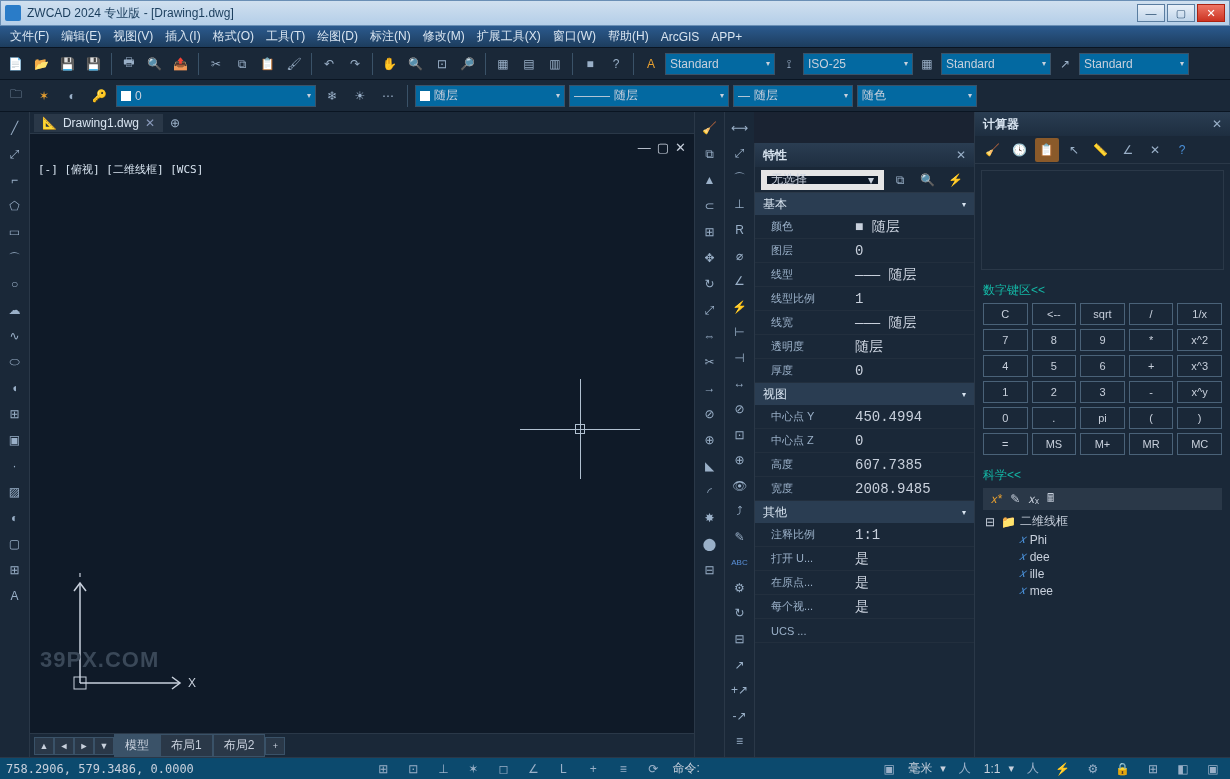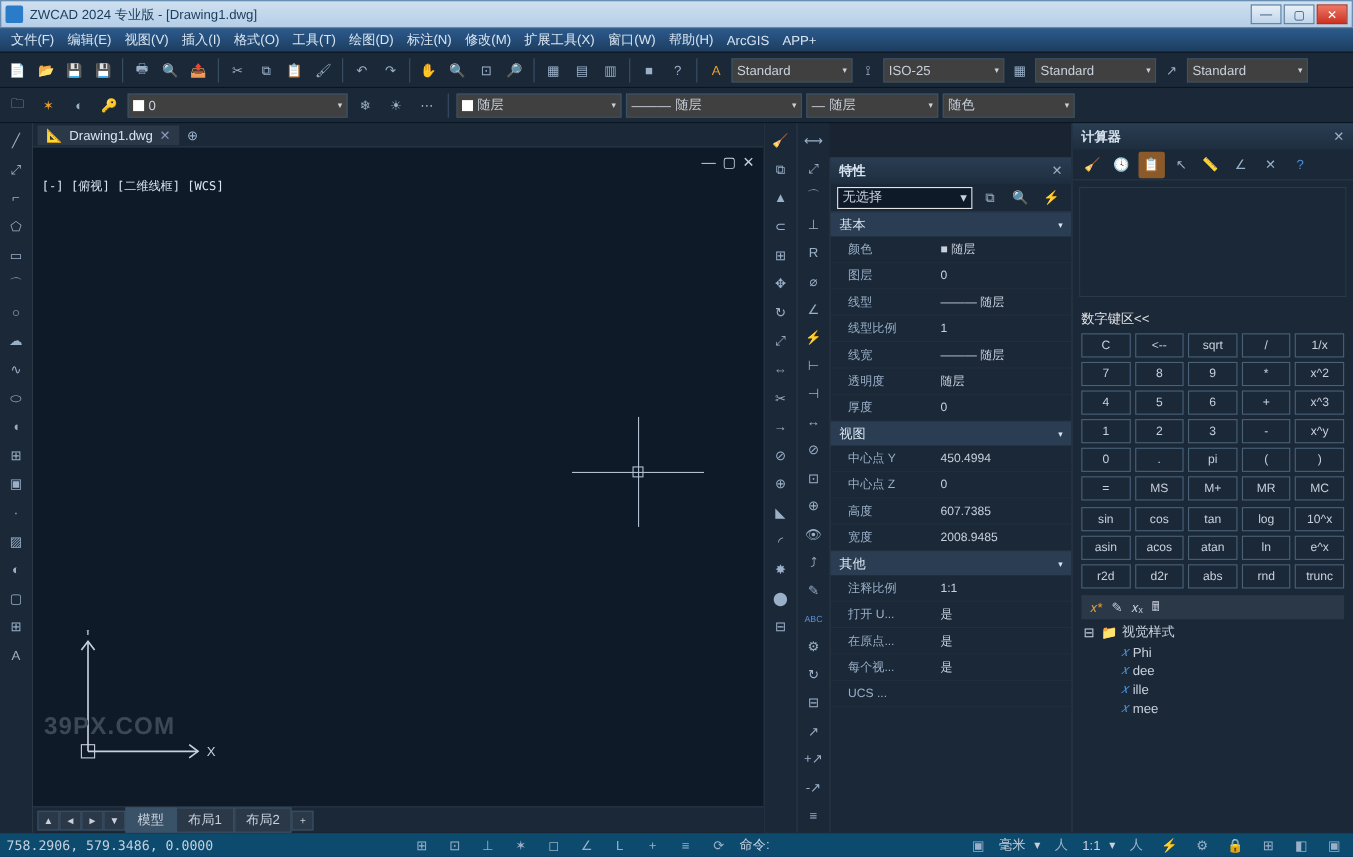--- a/index.html
+++ b/index.html
@@ -7,21 +7,21 @@
 .titlebar { height:26px; background:linear-gradient(#d0e0ef,#b4cee8); display:flex; align-items:center; padding:0 4px; color:#1a3d5c; font-size:12px; border:1px solid #6a8fb5; }
 .titlebar .icon { width:16px; height:16px; background:#2a7cc8; margin-right:6px; border-radius:2px; }
 .titlebar .spacer { flex:1; }
 .winbtn { width:28px; height:18px; border:1px solid #5a7da0; background:linear-gradient(#e8f0f8,#c0d5ea); margin-left:2px; display:flex; align-items:center; justify-content:center; color:#2a4d70; font-size:11px; cursor:pointer; }
 .winbtn.close { background:linear-gradient(#ee7766,#cc3322); color:#fff; border-color:#aa2211; }
 .menubar { height:22px; background:linear-gradient(#2b5a8e,#1d3d5e); display:flex; align-items:center; padding:0 4px; border-bottom:1px solid #0a1522; }
 .menuitem { padding:2px 6px; color:#d8e4f0; cursor:pointer; }
 .toolbar { height:32px; background:#1a2838; display:flex; align-items:center; padding:0 4px; border-bottom:1px solid #0a1522; gap:2px; }
 .tbtn { width:24px; height:24px; display:flex; align-items:center; justify-content:center; cursor:pointer; border-radius:2px; color:#9ab0c8; }
 .tsep { width:1px; height:22px; background:#3a5268; margin:0 3px; }
-.tcombo { height:22px; background:#404040; border:1px solid #3a5268; color:#c8d0dc; padding:0 4px; display:flex; align-items:center; gap:4px; cursor:pointer;justify-content:space-between; }
+.tcombo { height:22px; background:#0369a1; border:1px solid #3a5268; color:#c8d0dc; padding:0 4px; display:flex; align-items:center; gap:4px; cursor:pointer;justify-content:space-between; }
 .tcombo .arrow { margin-left:auto; font-size:8px; }
 .main { display:flex; height:calc(100% - 26px - 22px - 32px - 32px - 22px); }
 .ltoolbox { width:30px; background:#1a2838; border-right:1px solid #2a3848; display:flex; flex-direction:column; align-items:center; padding:4px 0; gap:2px; }
 .canvas-area { flex:1; background:#0f1a28; position:relative; display:flex; flex-direction:column; }
 .doctab { height:22px; background:#1a2838; display:flex; align-items:center; padding:0 4px; border-bottom:1px solid #2a3848; }
 .doctab .tab { background:#2a3848; padding:2px 8px; display:flex; align-items:center; gap:6px; color:#d8e4f0; }
 .doctab .tab .x { cursor:pointer; color:#8a9abb; }
 .vplabel { position:absolute; top:28px; left:8px; color:#d8e4f0; font-family:monospace; font-size:11px; }
 .canvas { flex:1; position:relative; }
 .cursor-cross { position:absolute; left:490px; top:245px; }
@@ -38,29 +38,29 @@
 .mtab { padding:2px 10px; background:#2a3848; border:1px solid #3a5268; cursor:pointer; }
 .mtab.active { background:#3a5268; }
 .rtoolbox { width:30px; background:#1a2838; border-left:1px solid #2a3848; display:flex; flex-direction:column; align-items:center; padding:4px 0; gap:2px; overflow:hidden; }
 .rtoolbox2 { width:30px; background:#1a2838; border-left:1px solid #2a3848; display:flex; flex-direction:column; align-items:center; padding:4px 0; gap:2px; overflow:hidden; }
 .panel { background:#1a2838; border-left:1px solid #2a3848; display:flex; flex-direction:column; }
 .panel.props { width:220px;margin-top:31px; }
 .panel.calc { width:256px; }
 .panel-head { height:24px; background:linear-gradient(#2a3d52,#1e2e40); display:flex; align-items:center; padding:0 8px; color:#d8e4f0; font-weight:bold; }
 .panel-head .x { margin-left:auto; cursor:pointer; font-weight:normal; color:#9ab0c8; }
 .prop-sel { height:26px; display:flex; align-items:center; padding:0 6px; gap:4px; border-bottom:1px solid #2a3848; }
-.prop-combo { flex:1; height:20px; background:#0f1a28; border:1px solid #e5e5e5; padding:0 4px; display:flex; align-items:center; }
+.prop-combo { flex:1; height:20px; background:#0f1a28; border:6px solid #e5e5e5; padding:0 4px; display:flex; align-items:center; }
 .prop-section { height:22px; background:#2a3d52; display:flex; align-items:center; padding:0 8px; color:#d8e4f0; cursor:pointer; }
 .prop-section .arrow { margin-left:auto; font-size:8px; }
 .prop-row { height:24px; display:flex; align-items:center; border-bottom:1px solid #222f3e;gap:24px; }
 .prop-row .label { width:72px; padding-left:16px; color:#9ab0c8; font-size:11px; }
-.prop-row .value { flex:1; padding-left:4px; color:#c8d0dc; font-size:11px; }
+.prop-row .value { flex:1; padding-left:4px; color:#c8d0dc; font-size:14px;font-family:Liberation Mono, monospace; }
 .calc-tools { height:28px; display:flex; align-items:center; padding:0 6px; gap:3px; border-bottom:1px solid #2a3848; }
 .calc-display { height:100px; margin:6px; background:#1a2838; border:1px solid #2a3848; }
-.calc-section { padding:0 8px; color:#e5e5e5; margin-top:6px; margin-bottom:4px; font-size:12px; }
+.calc-section { padding:0 8px; color:#14b8a6; margin-top:6px; margin-bottom:4px; font-size:12px; }
 .calc-grid { display:grid; grid-template-columns:repeat(5,1fr); gap:4px; padding:0 8px; margin-bottom:6px; }
 .cbtn { height:22px; border:1px solid #4a6278; background:#1a2838; color:#c8d0dc; display:flex; align-items:center; justify-content:center; cursor:pointer; font-size:11px; }
 .vartabs { height:22px; background:#2a3848; display:flex; align-items:center; gap:8px; padding:0 8px; margin:0 8px; }
 .vartree { padding:2px 8px; }
 .vnode { display:flex; align-items:center; gap:4px; padding:1px 0; color:#c8d0dc; font-size:11px; }
 .vnode .ind { width:14px; text-align:center; }
 .vnode .vicon { color:#4a90d8; font-style:italic; font-family:serif; }
 .statusbar { height:22px; background:#0c4a6e; border-top:1px solid #2a3848; display:flex; align-items:center; padding:0 6px; gap:8px; color:#c8d0dc; font-size:11px; }
 .statusbar .sbtn { width:22px; height:18px; display:flex; align-items:center; justify-content:center; cursor:pointer; color:#9ab0c8; }
 .statusbar .spacer { flex:1; }
@@ -432,48 +432,32 @@
         <div class="cbtn">.</div>
         <div class="cbtn">pi</div>
         <div class="cbtn">(</div>
         <div class="cbtn">)</div>
         <div class="cbtn">=</div>
         <div class="cbtn">MS</div>
         <div class="cbtn">M+</div>
         <div class="cbtn">MR</div>
         <div class="cbtn">MC</div>
       </div>
-    <div class="calc-grid" id="scigrid">
-        <div class="cbtn">sin</div>
-        <div class="cbtn">cos</div>
-        <div class="cbtn">tan</div>
-        <div class="cbtn">log</div>
-        <div class="cbtn">10^x</div>
-        <div class="cbtn">asin</div>
-        <div class="cbtn">acos</div>
-        <div class="cbtn">atan</div>
-        <div class="cbtn">ln</div>
-        <div class="cbtn">e^x</div>
-        <div class="cbtn">r2d</div>
-        <div class="cbtn">d2r</div>
-        <div class="cbtn">abs</div>
-        <div class="cbtn">rnd</div>
-        <div class="cbtn">trunc</div>
-      </div>
+    <div class="calc-section">科学&lt;&lt;</div>
     <div class="vartabs">
       <span style="color:#e8a030">𝑥*</span>
       <span>✎</span>
       <span>𝑥ₓ</span>
       <span>🖩</span>
     </div>
     <div class="vartree">
       <div class="vnode">
           <span class="ind">⊟</span>
           <span style="color:#e8a030">📁</span>
-          <span>视觉样式</span>
+          <span>二维线框</span>
         </div>
       <div id="varlist">
           <div class="vnode">
             <span class="ind"></span>
             <span class="ind"></span>
             <span class="vicon">𝑥</span>
             <span>Phi</span>
           </div>
           <div class="vnode">
             <span class="ind"></span>

